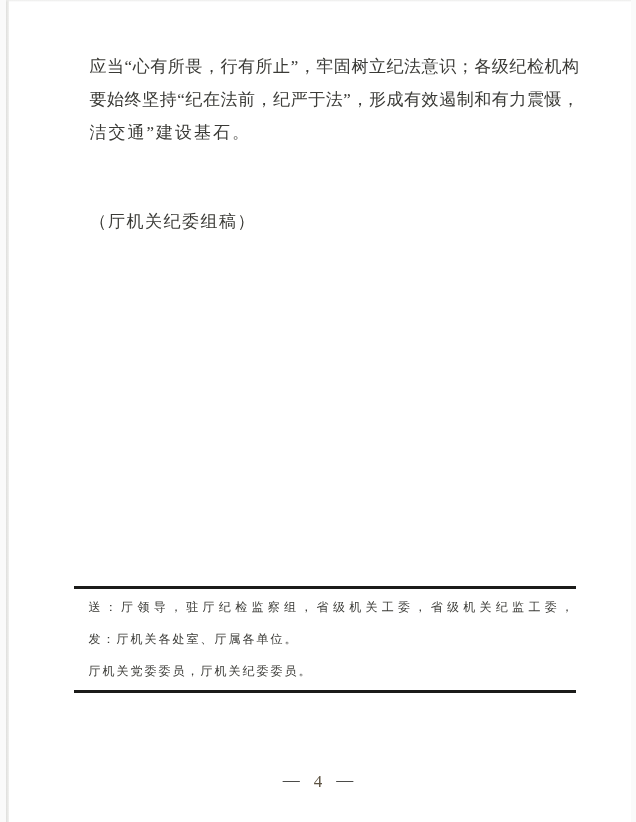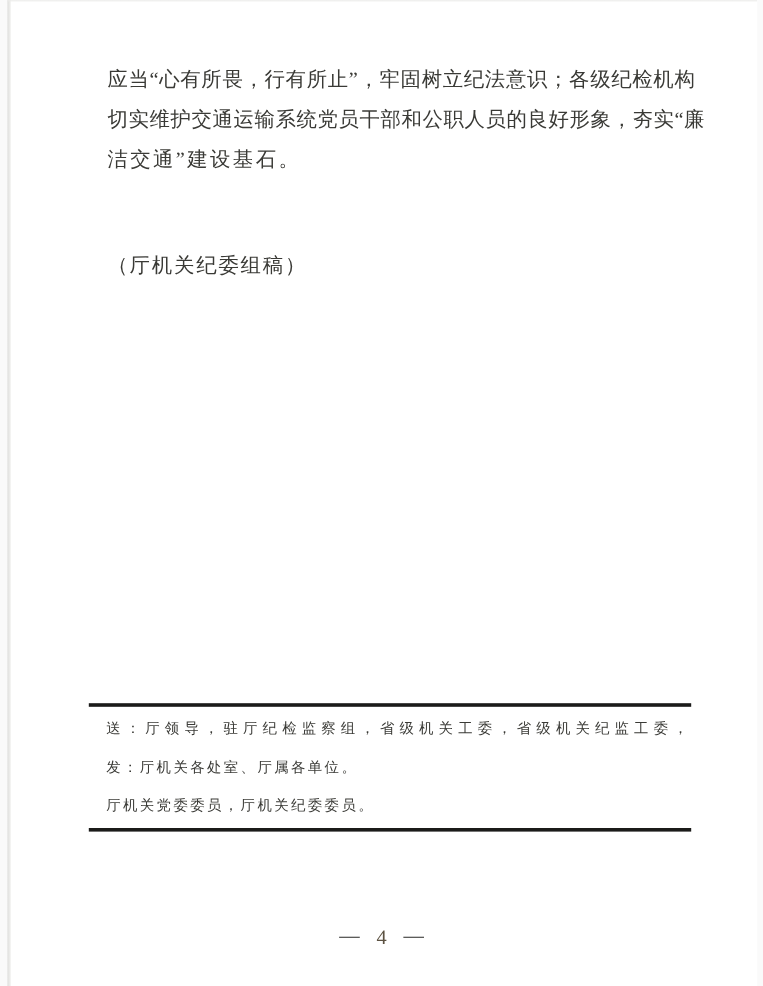--- a/index.html
+++ b/index.html
@@ -108,21 +108,21 @@
 </style>
 </head>
 <body>
 
 <div class="page">
   <div class="scan-edge-left"></div>
   <div class="scan-edge-top"></div>
 
   <div class="body-paragraph">
     <div class="para-line">应当“心有所畏，行有所止”，牢固树立纪法意识；各级纪检机构</div>
-    <div class="para-line">切实维护交通运输系统党员干部和公职人员的良好形象，夯实“廉</div>
+    <div class="para-line">要始终坚持“纪在法前，纪严于法”，形成有效遏制和有力震慑，</div>
     <div class="para-line last">洁交通”建设基石。</div>
   </div>
 
   <div class="attribution">（厅机关纪委组稿）</div>
 
   <div class="distribution">
     <div class="dist-line justified">送：厅领导，驻厅纪检监察组，省级机关工委，省级机关纪监工委，</div>
     <div class="dist-line plain">发：厅机关各处室、厅属各单位。</div>
     <div class="dist-line plain">厅机关党委委员，厅机关纪委委员。</div>
   </div>

